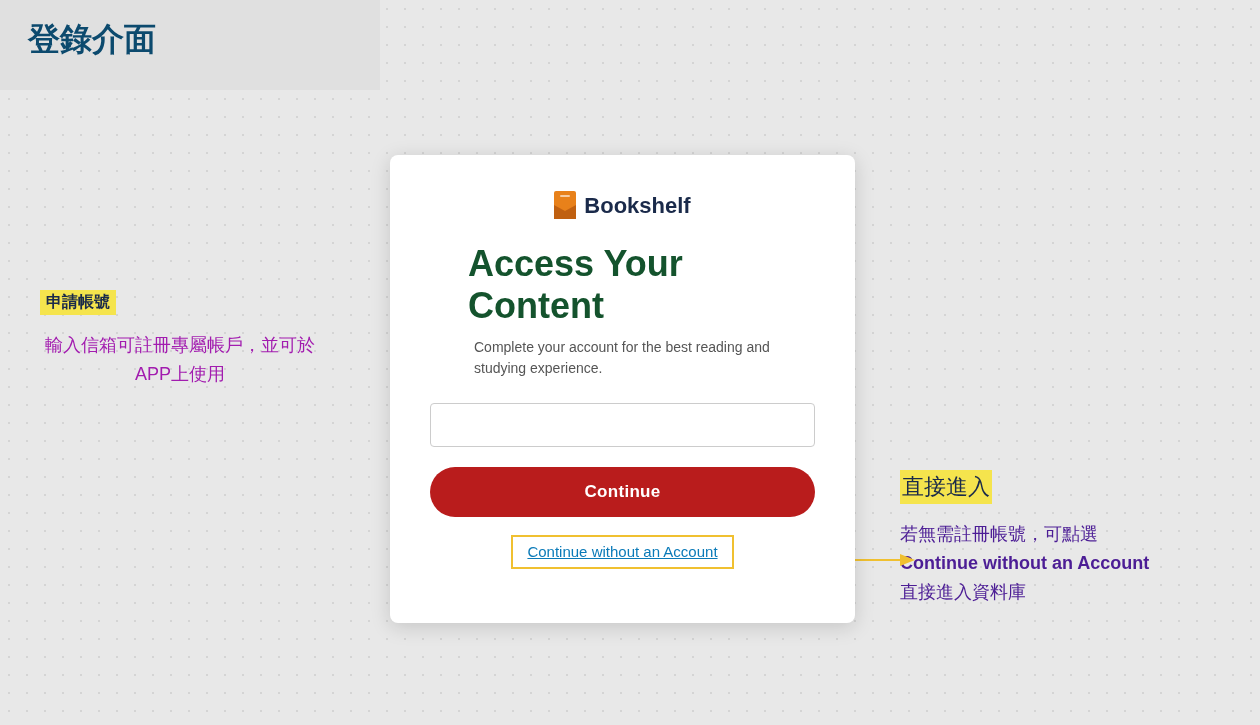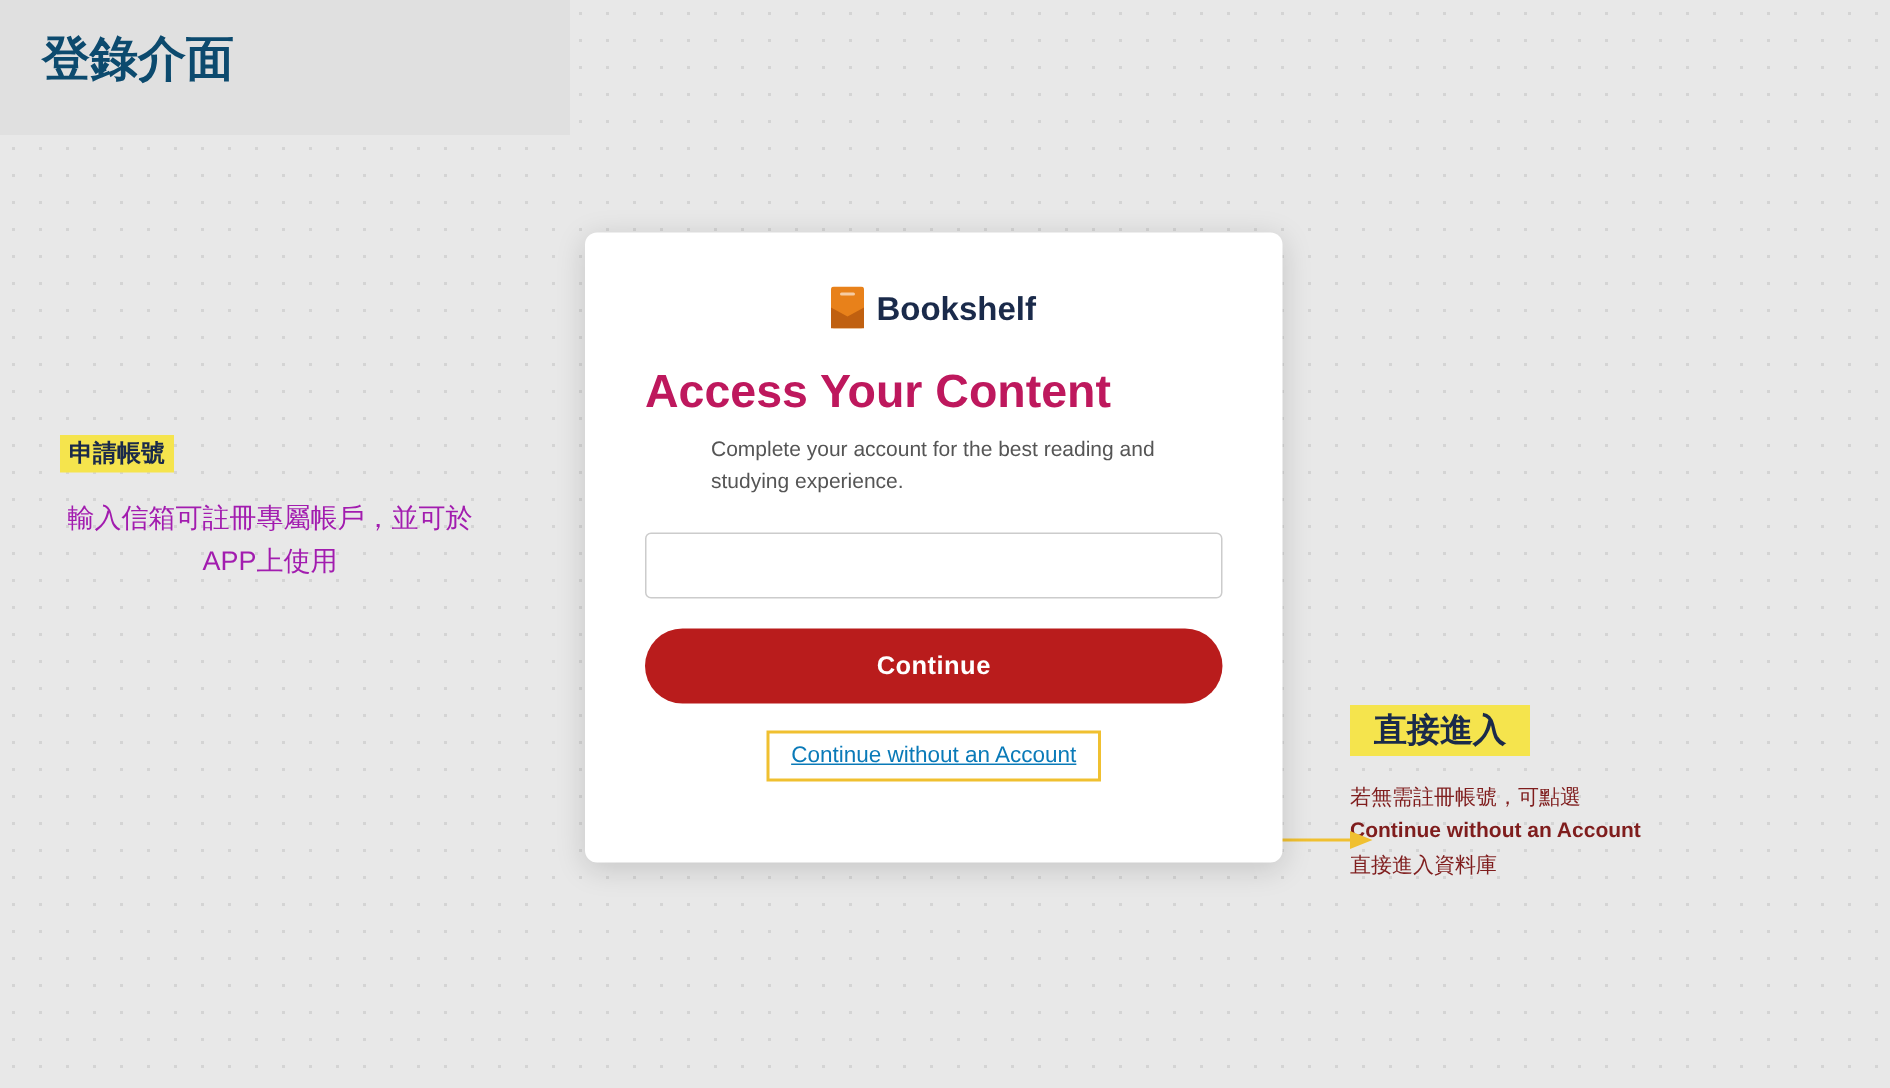--- a/index.html
+++ b/index.html
@@ -71,30 +71,30 @@
     .right-section {
       position: absolute;
       top: 470px;
       right: 40px;
       width: 320px;
     }
 
     .right-section .highlight-label {
       display: inline-block;
       background-color: #f5e44d;
-      padding: 2px 16px;
+      padding: 2px 2px;
       font-size: 22px;
-      font-weight: bold;
+      font-weight: normal;
       color: #1a2a4a;
       margin-bottom: 16px;
     }
 
     .right-section .description {
-      font-size: 14px;
-      color: #7f1d1d;
+      font-size: 18px;
+      color: #4c1d95;
       line-height: 1.6;
     }
 
     .right-section .description strong {
       font-weight: bold;
     }
 
     
     .arrow-svg {
       position: absolute;
@@ -132,24 +132,25 @@
     }
 
     .logo-text {
       font-size: 22px;
       font-weight: 600;
       color: #1a2a4a;
     }
 
     
     .card-heading {
-      font-size: 31px;
-      font-weight: bold;
-      color: #be185d;
+      font-size: 36px;
+      font-weight: bold;
+      color: #14532d;
       margin-bottom: 10px;
+      margin-left: 38px;
     }
 
     .card-subtext {
       font-size: 14px;
       color: #555555;
       line-height: 1.5;
       margin-bottom: 24px;
       margin-left: 44px;
     }
 

